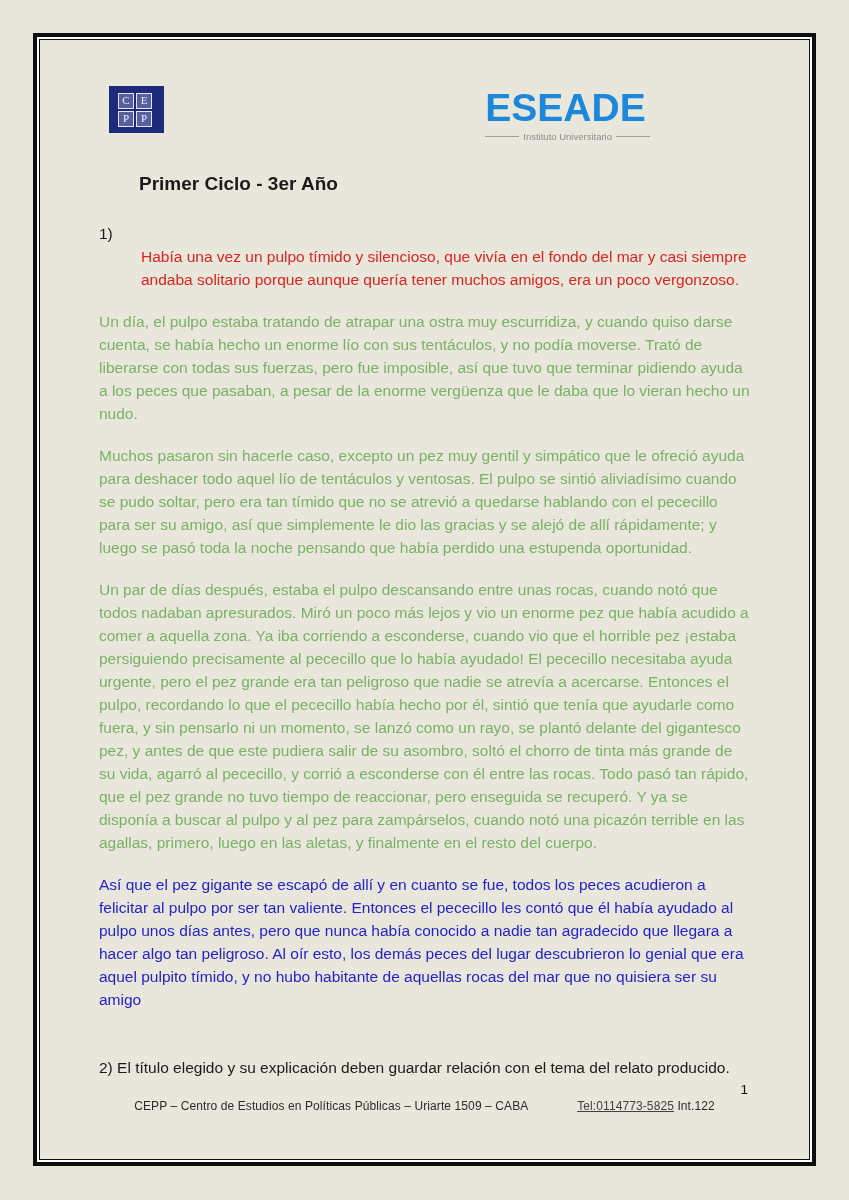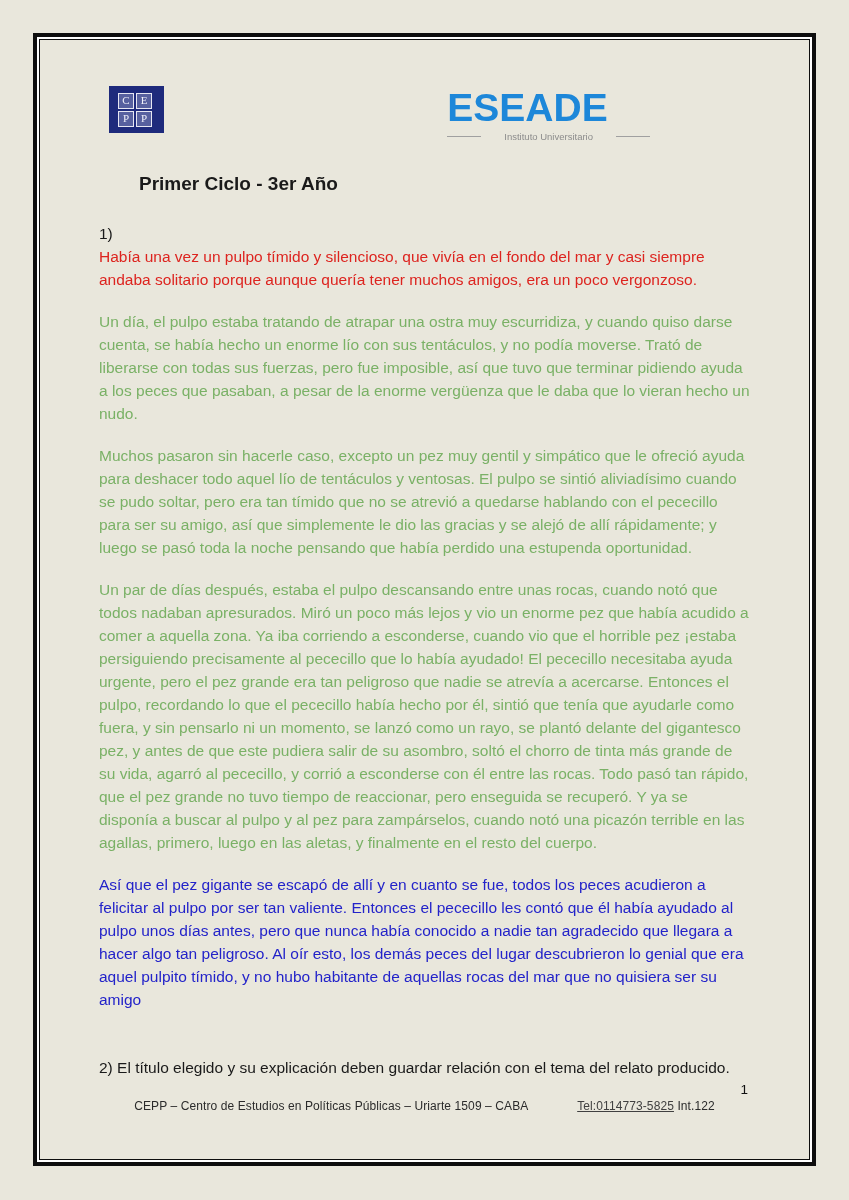--- a/index.html
+++ b/index.html
@@ -73,21 +73,21 @@
     color: #1d87d9;
     font-weight: bold;
     font-size: 39px;
     letter-spacing: 0px;
     line-height: 1;
     font-stretch: semi-condensed;
   }
   .eseade-sub {
     margin-top: 4px;
     display: flex; align-items: center; justify-content: center;
-    gap: 23px;
+    gap: 4px;
     color: #8c8c8c;
     font-size: 9.5px;
   }
   .eseade-sub .rule {
     width: 34px; height: 1px; background: #a0a0a0;
   }
   
   .doc-title { font-weight: bold; font-size: 19px; line-height: 23px; color: #1a1a1a; margin-left: 40px; }
   .item-number { font-size: 15.5px; line-height: 23px; color: #1a1a1a; margin-top: 27px; }
   .paragraphs { margin-top: 0; }
@@ -127,21 +127,21 @@
           <span class="rule"></span>
         </div>
       </div>
     </div>
 
     <div class="doc-title">Primer Ciclo - 3er Año</div>
 
     <div class="item-number">1)</div>
 
     <div class="paragraphs">
-        <p class="para" style="color: rgb(221, 36, 31);">Había una vez un pulpo tímido y silencioso, que vivía en el fondo del mar y casi siempre andaba solitario porque aunque quería tener muchos amigos, era un poco vergonzoso.</p>
+        <p class="para" style="color: rgb(221, 36, 31); margin-left: 42px;">Había una vez un pulpo tímido y silencioso, que vivía en el fondo del mar y casi siempre andaba solitario porque aunque quería tener muchos amigos, era un poco vergonzoso.</p>
         <p class="para" style="color: rgb(122, 177, 102);">Un día, el pulpo estaba tratando de atrapar una ostra muy escurridiza, y cuando quiso darse cuenta, se había hecho un enorme lío con sus tentáculos, y no podía moverse. Trató de liberarse con todas sus fuerzas, pero fue imposible, así que tuvo que terminar pidiendo ayuda a los peces que pasaban, a pesar de la enorme vergüenza que le daba que lo vieran hecho un nudo.</p>
         <p class="para" style="color: rgb(122, 177, 102);">Muchos pasaron sin hacerle caso, excepto un pez muy gentil y simpático que le ofreció ayuda para deshacer todo aquel lío de tentáculos y ventosas. El pulpo se sintió aliviadísimo cuando se pudo soltar, pero era tan tímido que no se atrevió a quedarse hablando con el pececillo para ser su amigo, así que simplemente le dio las gracias y se alejó de allí rápidamente; y luego se pasó toda la noche pensando que había perdido una estupenda oportunidad.</p>
         <p class="para" style="color: rgb(122, 177, 102);">Un par de días después, estaba el pulpo descansando entre unas rocas, cuando notó que todos nadaban apresurados. Miró un poco más lejos y vio un enorme pez que había acudido a comer a aquella zona. Ya iba corriendo a esconderse, cuando vio que el horrible pez ¡estaba persiguiendo precisamente al pececillo que lo había ayudado! El pececillo necesitaba ayuda urgente, pero el pez grande era tan peligroso que nadie se atrevía a acercarse. Entonces el pulpo, recordando lo que el pececillo había hecho por él, sintió que tenía que ayudarle como fuera, y sin pensarlo ni un momento, se lanzó como un rayo, se plantó delante del gigantesco pez, y antes de que este pudiera salir de su asombro, soltó el chorro de tinta más grande de su vida, agarró al pececillo, y corrió a esconderse con él entre las rocas. Todo pasó tan rápido, que el pez grande no tuvo tiempo de reaccionar, pero enseguida se recuperó. Y ya se disponía a buscar al pulpo y al pez para zampárselos, cuando notó una picazón terrible en las agallas, primero, luego en las aletas, y finalmente en el resto del cuerpo.</p>
         <p class="para" style="color: rgb(35, 35, 201);">Así que el pez gigante se escapó de allí y en cuanto se fue, todos los peces acudieron a felicitar al pulpo por ser tan valiente. Entonces el pececillo les contó que él había ayudado al pulpo unos días antes, pero que nunca había conocido a nadie tan agradecido que llegara a hacer algo tan peligroso. Al oír esto, los demás peces del lugar descubrieron lo genial que era aquel pulpito tímido, y no hubo habitante de aquellas rocas del mar que no quisiera ser su amigo</p>
       </div>
 
     <div class="item2">2) El título elegido y su explicación deben guardar relación con el tema del relato producido.</div>
 
     <div class="page-number">1</div>
 

